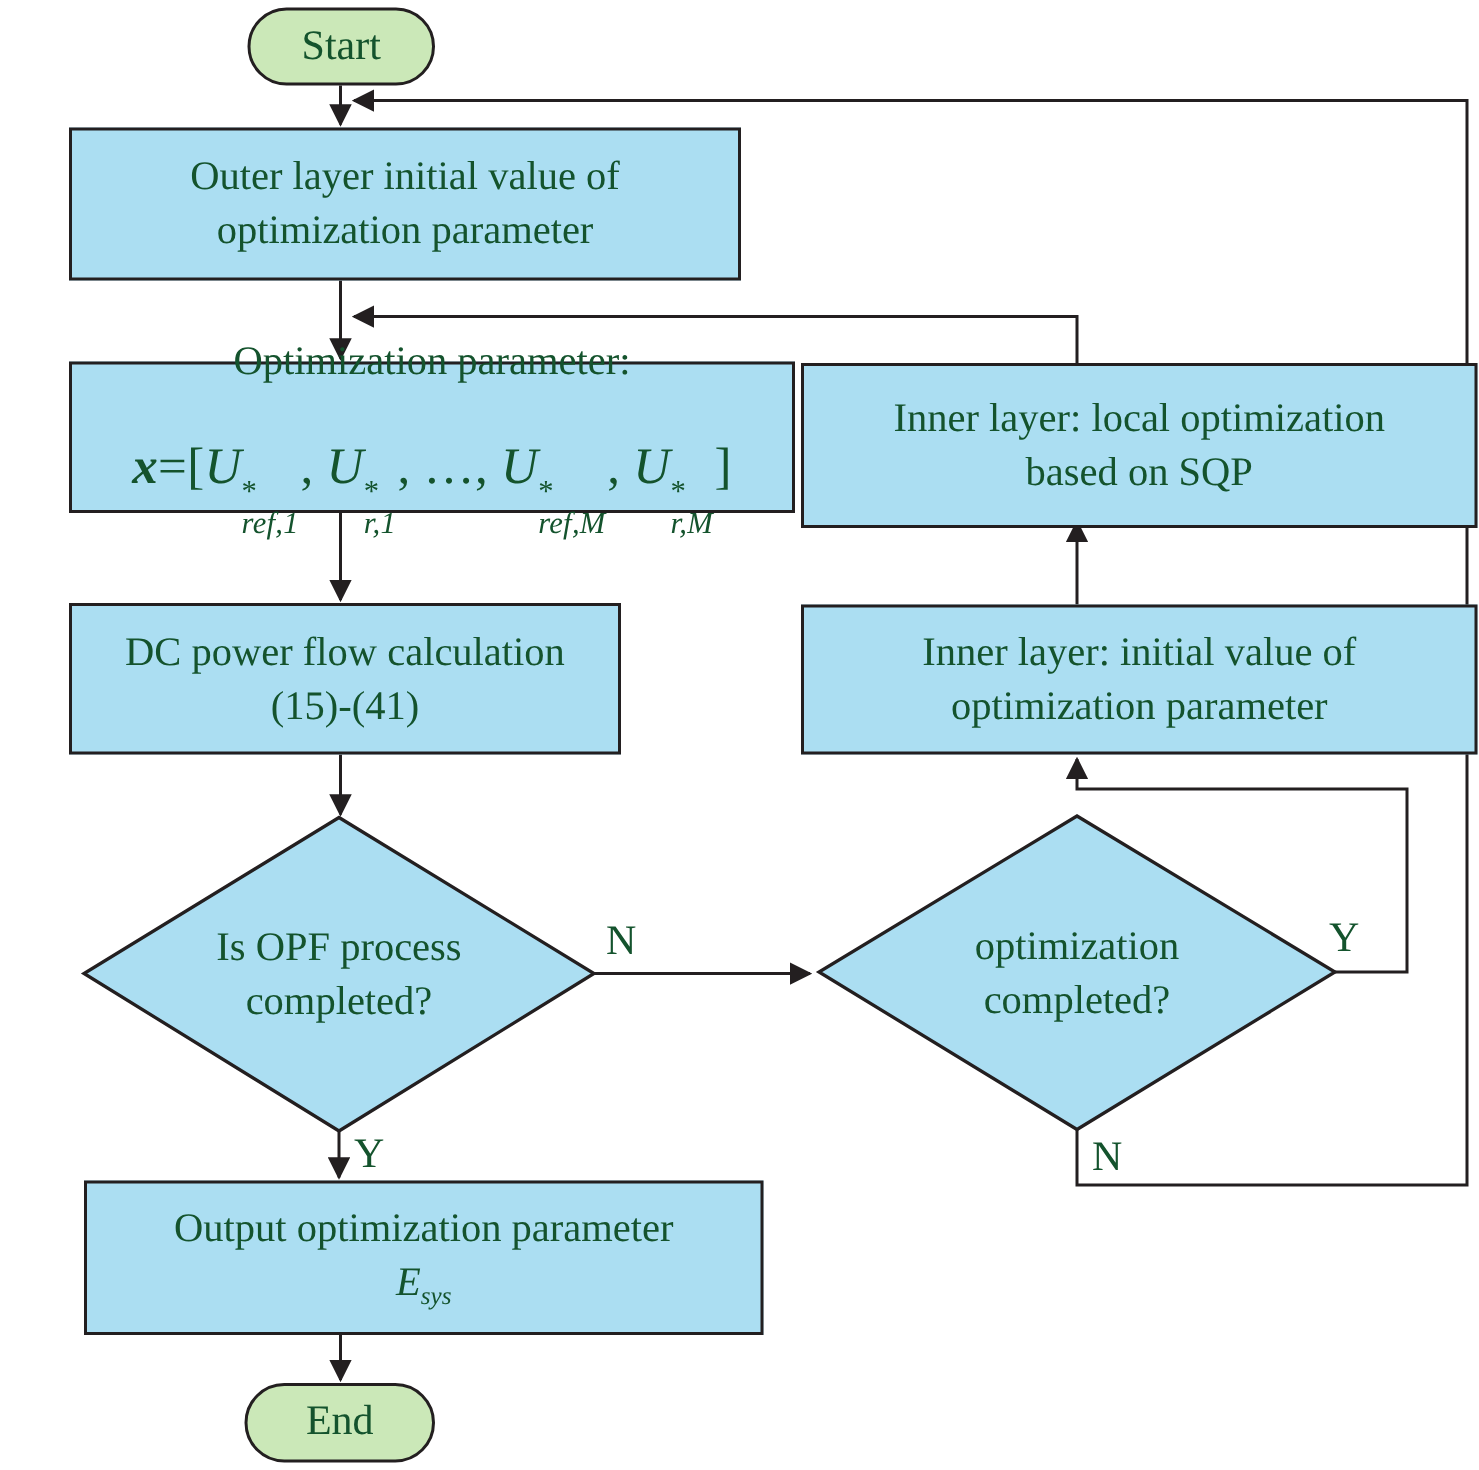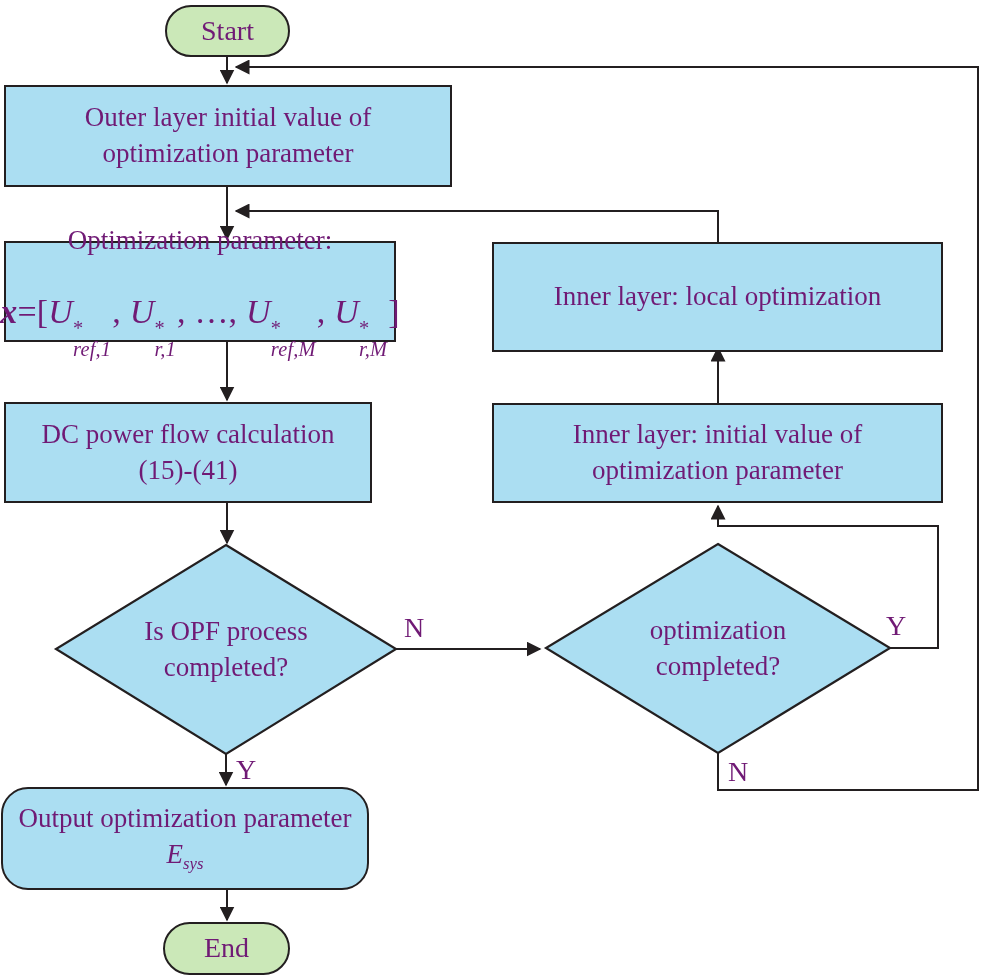--- a/index.html
+++ b/index.html
@@ -1,38 +1,39 @@
 <!DOCTYPE html>
 <html><head>
 <meta charset="utf-8">
 <style>
   html,body{margin:0;padding:0;background:#ffffff;}
   .canvas{
     position:relative;
     width:986px;height:980px;
     background:#ffffff;
     font-family:"Liberation Serif","DejaVu Serif",serif;
-    color:#701a75;
+    color:#14532d;
     overflow:hidden;
   }
   .canvas svg{position:absolute;left:0;top:0;}
   .node{
     position:absolute;
     box-sizing:border-box;
     display:flex;
     flex-direction:column;
     align-items:center;
     justify-content:center;
     text-align:center;
     font-size:27px;
     line-height:1.32;
   }
   .process{
     background:#abdef2;
     border:2.5px solid #231f20;
+    margin-left:42px;
   }
   .terminal{
     background:#cbe8b8;
     border:2px solid #231f20;
     border-radius:27px;
     font-size:28px;
   }
   .dtext{
     position:absolute;
     display:flex;
@@ -94,21 +95,21 @@
 
   <div class="node terminal" style="left:165px;top:5px;width:125px;height:52px;">
     <span>Start</span>
   </div>
 
   <div class="node process" style="left:4px;top:85px;width:448px;height:102px;">
     <span>Outer layer initial value of</span>
     <span>optimization parameter</span>
   </div>
 
-  <div class="node process" style="left:4px;top:241px;width:392px;height:101px;gap:32px;">
+  <div class="node process" style="left:4px;top:241px;width:484px;height:101px;gap:32px;">
     <span>Optimization parameter:</span>
     <span class="formula"><span class="bix">x</span><span>=[</span><span class="it">U</span><span class="ss">
           <span class="sup">*</span>
           <span class="sub">ref,1</span>
         </span><span>, </span><span class="it">U</span><span class="ss">
           <span class="sup">*</span>
           <span class="sub">r,1</span>
         </span><span>, …, </span><span class="it">U</span><span class="ss">
           <span class="sup">*</span>
           <span class="sub">ref,M</span>
@@ -126,31 +127,32 @@
   <div class="dtext" style="left:76px;top:570px;width:300px;height:160px;text-align:right;">
     <span>Is OPF process</span>
     <span>completed?</span>
   </div>
 
   <div class="dtext" style="left:568px;top:557px;width:300px;height:184px;">
     <span>optimization</span>
     <span>completed?</span>
   </div>
 
-  <div class="node process" style="left:1px;top:787px;width:368px;height:103px;border-radius:27px;">
+  <div class="node process" style="left:14px;top:787px;width:453px;height:103px;">
     <span>Output optimization parameter</span>
     <span><span class="it">E</span><sub class="it">sys</sub></span>
   </div>
 
   <div class="node terminal" style="left:163px;top:922px;width:127px;height:53px;">
     <span>End</span>
   </div>
 
   <div class="node process" style="left:492px;top:242px;width:451px;height:110px;">
     <span>Inner layer: local optimization</span>
+    <span>based on SQP</span>
   </div>
 
   <div class="node process" style="left:492px;top:403px;width:451px;height:100px;">
     <span>Inner layer: initial value of</span>
     <span>optimization parameter</span>
   </div>
 
   <div class="edge-label" style="left:404px;top:614px;">N</div>
   <div class="edge-label" style="left:236px;top:756px;">Y</div>
   <div class="edge-label" style="left:886px;top:612px;">Y</div>

